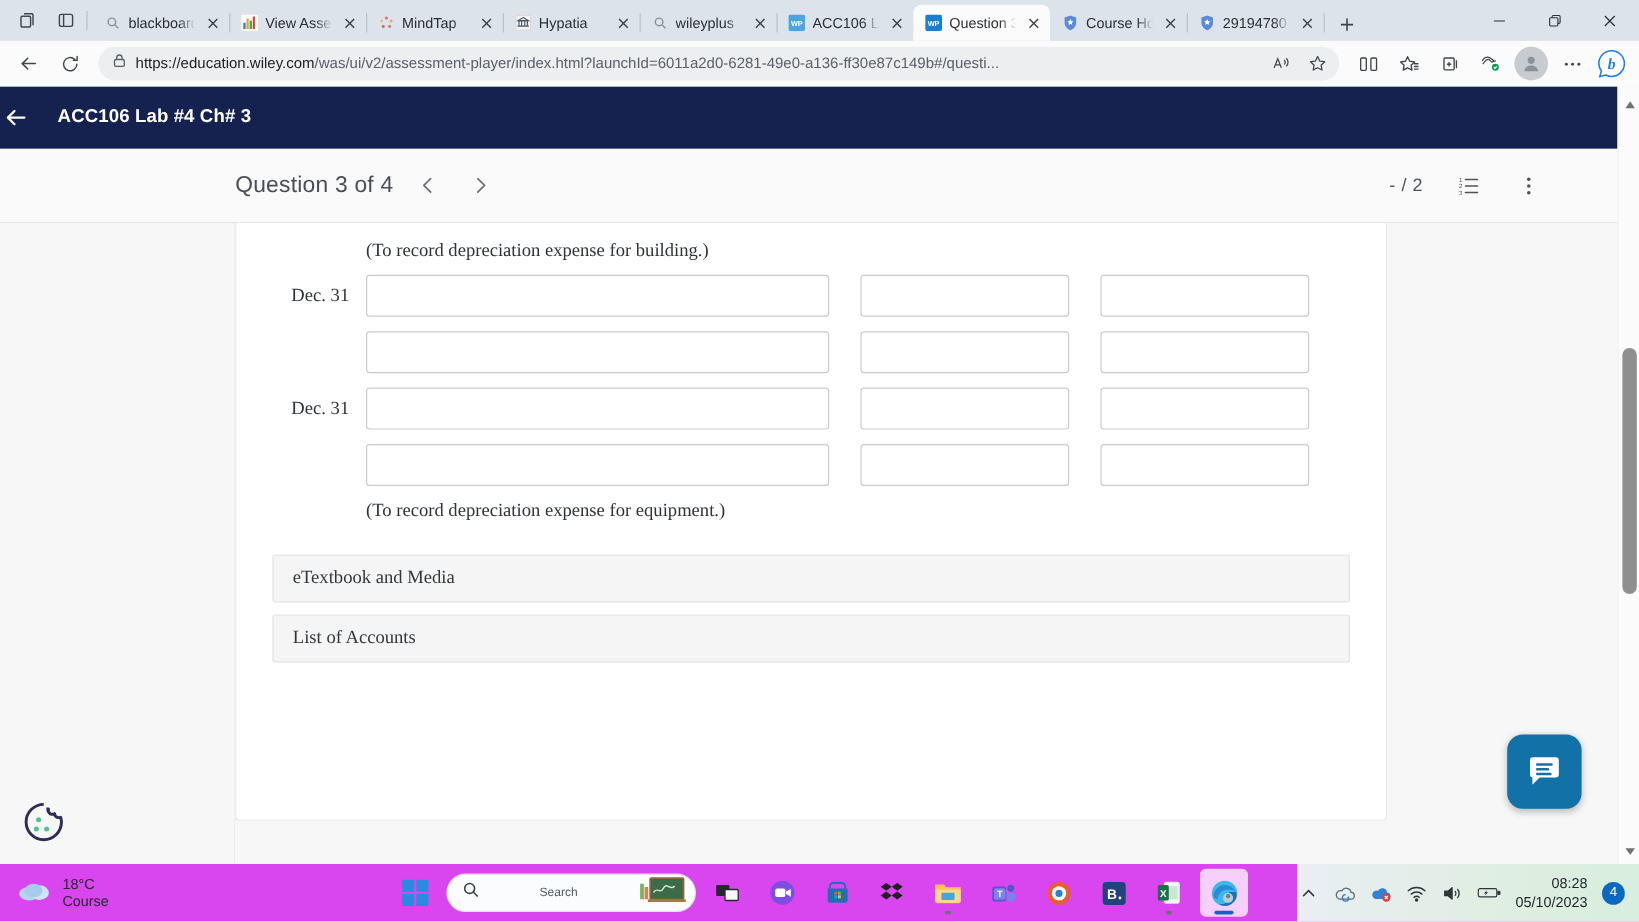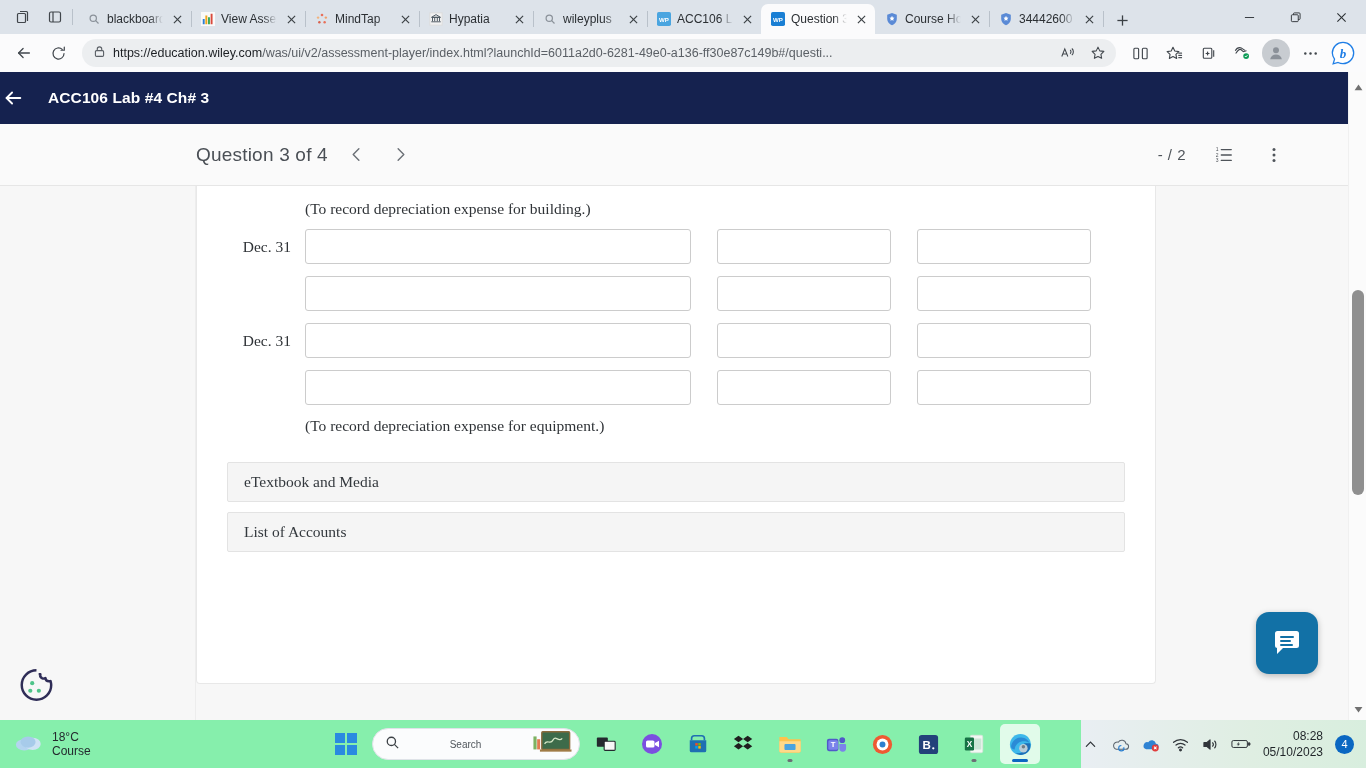--- a/index.html
+++ b/index.html
@@ -194,21 +194,21 @@
   .ps-arrow.up { top: 6px; }
   .ps-arrow.down { bottom: 2px; }
   .ps-thumb {
     position: absolute; left: 3px; top: 218px; width: 12px; height: 205px;
     background: #8f8f8f; border-radius: 6px;
   }
 
   
   .taskbar {
     position: absolute; left: 0; bottom: 0; width: 1366px; height: 48px;
-    background: #86efac;
+    background: #d946ef;
     display: flex; align-items: center;
   }
   .tb-weather {
     display: flex; align-items: center; gap: 8px; padding-left: 14px; width: 300px;
   }
   .tb-weather-text { font-size: 12px; color: #24292e; line-height: 14px; }
   .tb-center {
     position: absolute; left: 50%; transform: translateX(-50%);
     display: flex; align-items: center; gap: 6px;
   }
@@ -407,21 +407,21 @@
         <span class="tab-sep"></span>
       </div>
 
       <div class="tab">
         <span class="tab-favicon">
           <svg width="14" height="14" viewBox="0 0 16 16">
               <path d="M8 1l5.5 2v5c0 3.3-2.3 6-5.5 7-3.2-1-5.5-3.7-5.5-7V3z" fill="#5a8ad6"></path>
               <path d="M8 4.4l.9 1.9 2 .3-1.5 1.4.4 2-1.8-1-1.8 1 .4-2-1.5-1.4 2-.3z" fill="#fff"></path>
             </svg>
         </span>
-        <span class="tab-title">34442600</span>
+        <span class="tab-title">29194780</span>
         <span class="tab-close">
           <svg width="9" height="9" viewBox="0 0 10 10" stroke="currentColor" stroke-width="1.3">
               <line x1="1" y1="1" x2="9" y2="9"></line>
               <line x1="9" y1="1" x2="1" y2="9"></line>
             </svg>
         </span>
         <span class="tab-sep"></span>
       </div>
 
       <div class="new-tab-btn">

